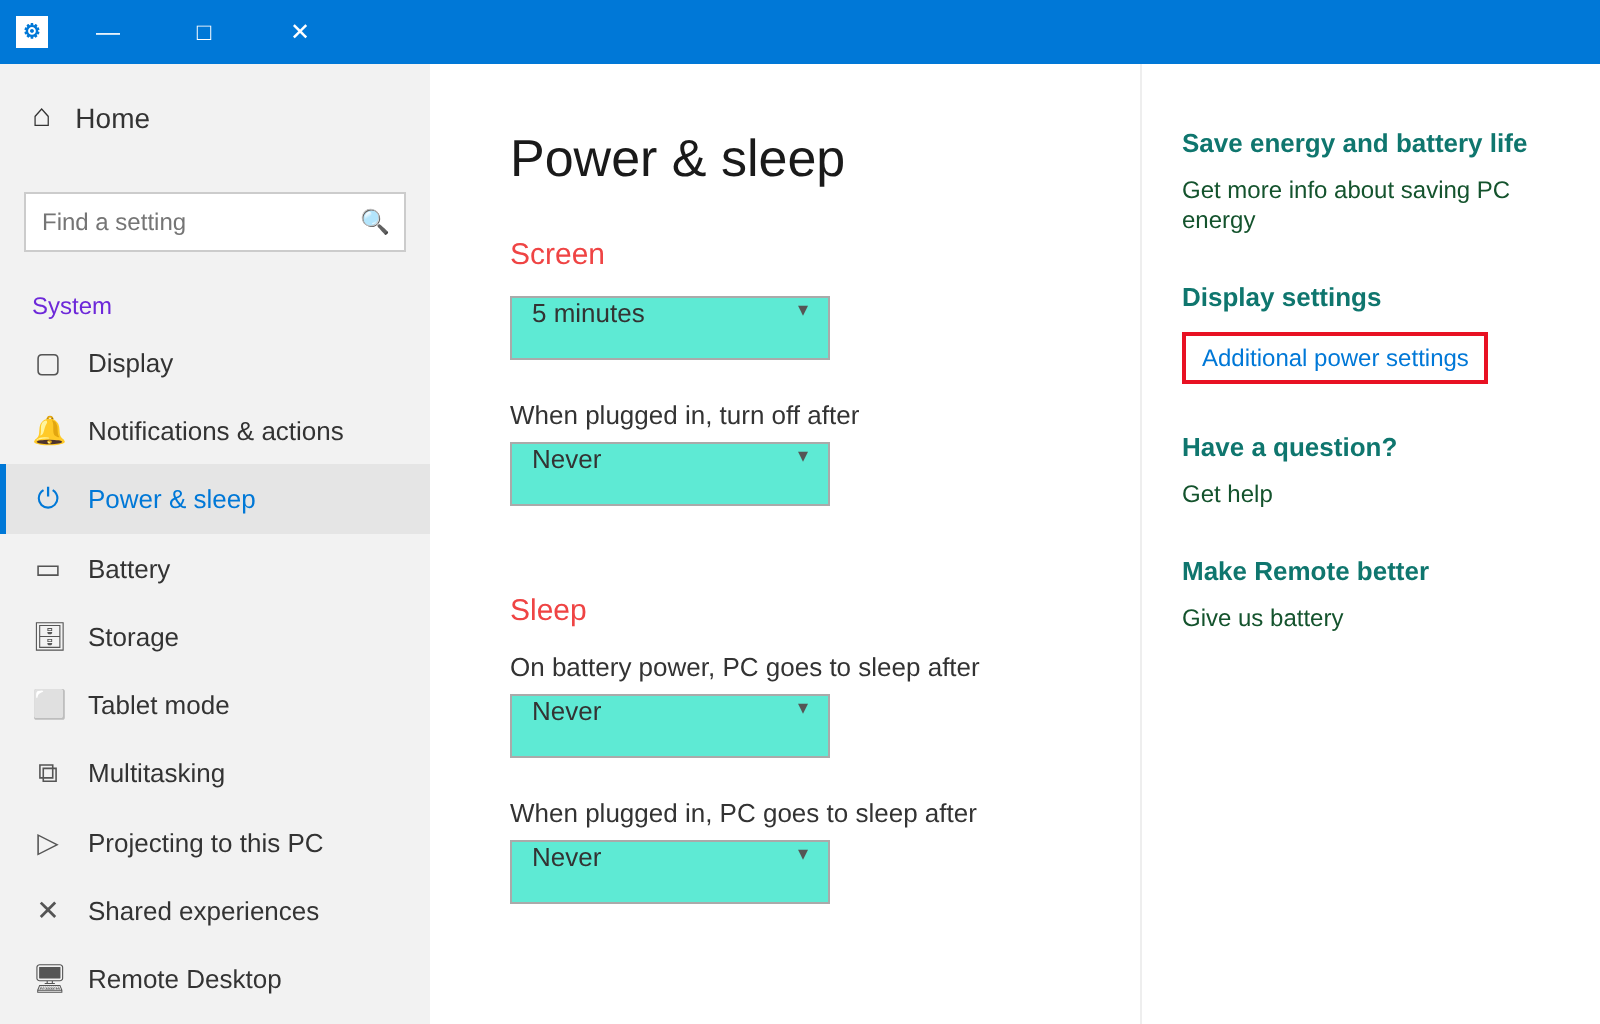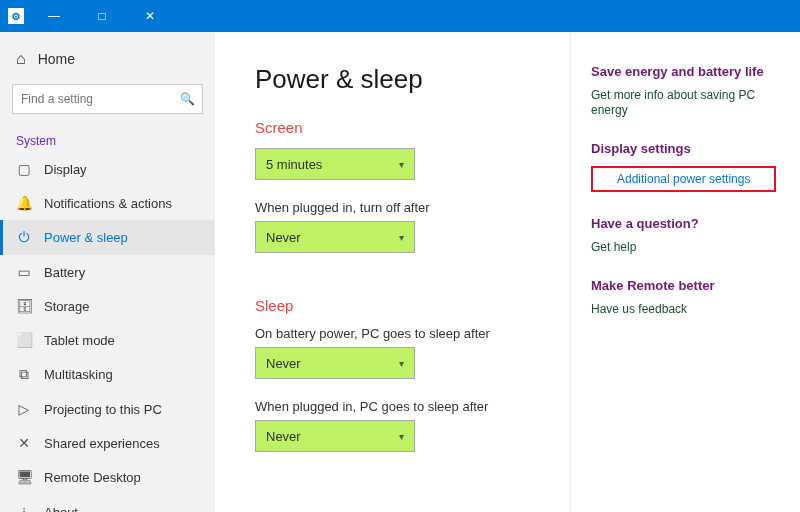--- a/index.html
+++ b/index.html
@@ -63,21 +63,21 @@
       padding: 10px 16px;
       cursor: pointer;
       font-size: 14px;
       color: #333;
     }
     .sidebar-home-icon {
       margin-right: 12px;
       font-size: 16px;
     }
     .sidebar-search {
-      margin: 6px 12px 12px;
+      margin: 18px 12px 12px;
       position: relative;
     }
     .sidebar-search input {
       width: 100%;
       height: 30px;
       border: 1px solid #ccc;
       background: white;
       padding: 0 30px 0 8px;
       font-size: 12px;
       outline: none;
@@ -138,26 +138,26 @@
       color: #ef4444;
       margin-bottom: 12px;
     }
     .setting-label {
       font-size: 13px;
       color: #333;
       margin-bottom: 6px;
     }
     .dropdown {
       display: flex;
-      align-items: center;
+      align-items: flex-start;
       justify-content: space-between;
       width: 160px;
       height: 32px;
       border: 1px solid #aaa;
-      background: #bef264;
+      background: #5eead4;
       padding: 0 10px;
       cursor: pointer;
       font-size: 13px;
       color: #333;
       margin-bottom: 20px;
     }
     .dropdown-arrow { font-size: 10px; color: #555; }
     .section-divider { height: 24px; }
 
     
@@ -167,38 +167,38 @@
       padding: 32px 20px;
       border-left: 1px solid #eee;
       flex-shrink: 0;
       overflow-y: auto;
       font-size: 13px;
     }
     .right-panel-section { margin-bottom: 24px; }
     .right-panel-title {
       font-size: 13px;
       font-weight: 600;
-      color: #701a75;
+      color: #0f766e;
       margin-bottom: 8px;
     }
     .right-panel-text {
       font-size: 12px;
       color: #555;
       line-height: 1.5;
       margin-bottom: 6px;
     }
     .right-panel-link {
       font-size: 12px;
       color: #14532d;
       cursor: pointer;
       text-decoration: none;
     }
     .related-settings-box {
       border: 2px solid #e81123;
-      padding: 4px 24px;
+      padding: 4px 8px;
       display: inline-block;
       cursor: pointer;
       font-size: 12px;
       color: #0078d7;
       margin-top: 2px;
     }
   </style>
 </head>
 <body>
 
@@ -318,17 +318,17 @@
       </div>
     </div>
 
     <div class="right-panel-section">
       <div class="right-panel-title">Have a question?</div>
       <a class="right-panel-link">Get help</a>
     </div>
 
     <div class="right-panel-section">
       <div class="right-panel-title">Make Remote better</div>
-      <a class="right-panel-link">Have us feedback</a>
+      <a class="right-panel-link">Give us battery</a>
     </div>
   </div>
 
 </div>
 
 </body></html>

